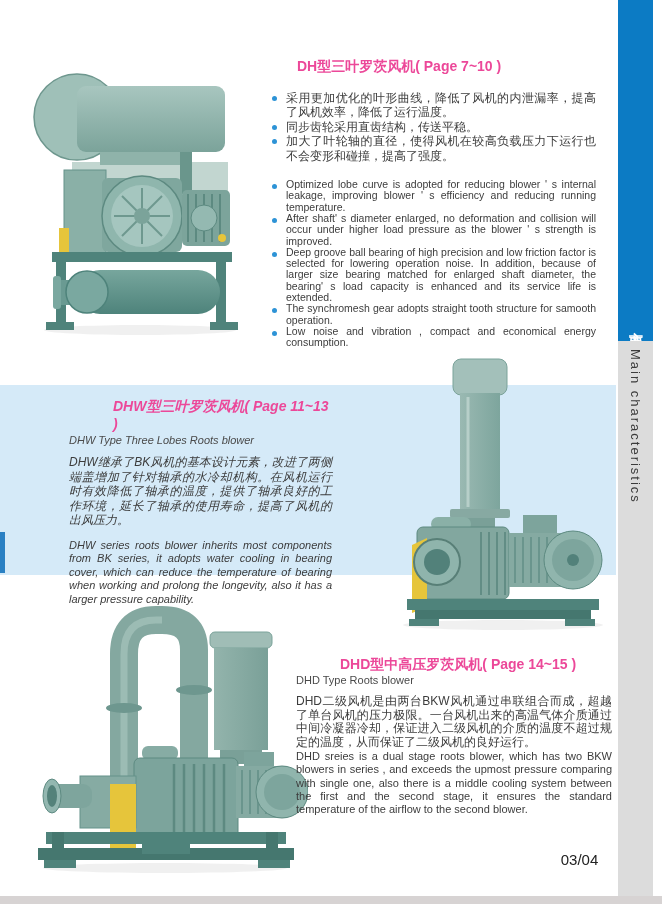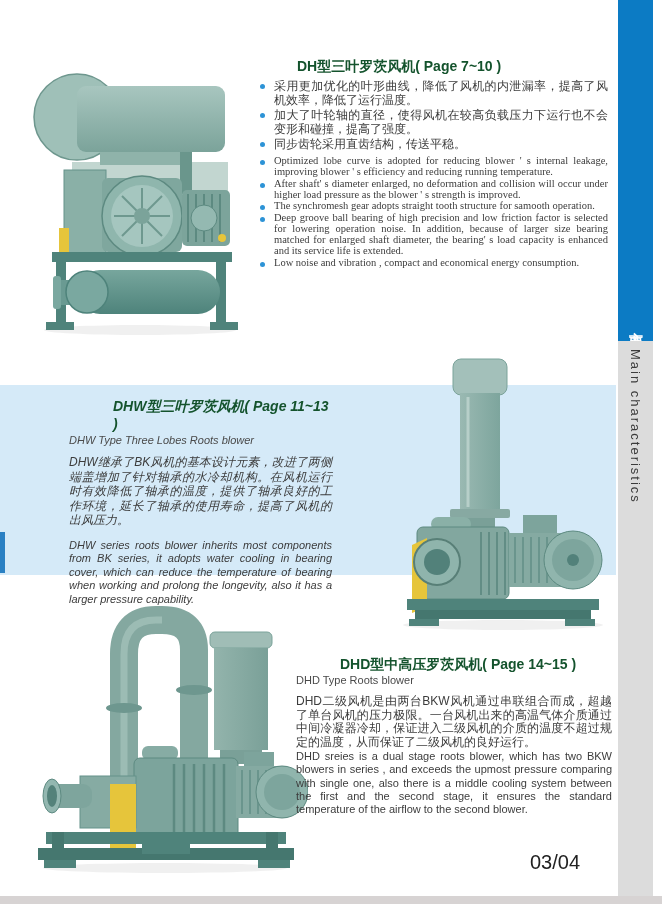--- a/index.html
+++ b/index.html
@@ -15,26 +15,26 @@
     color:#ffffff; font-size:15px; letter-spacing:4px; font-weight:bold;
   }
   .sidebar-gray { position:absolute; left:618px; top:341px; width:35px; height:555px; background:#dcdcdc; }
   .sidebar-gray .vtext {
     position:absolute; top:8px; left:50%; transform:translateX(-50%);
     writing-mode:vertical-rl; color:#3b3b3b; font-size:13px; letter-spacing:2px;
   }
   .bottom-bar { position:absolute; left:0; top:896px; width:662px; height:8px; background:#d7d3d3; }
 
   
-  .section-title { font-size:14px; font-weight:bold; color:#14532d; line-height:18px;padding-left:44px; }
+  .section-title { font-size:14px; font-weight:bold; color:#ec4899; line-height:18px;padding-left:44px; }
   .section-subtitle { font-size:11px; color:#4a4a4a; line-height:14px; }
   .cn-body { font-size:12px; line-height:14.4px; color:#3c3c3c; }
   .en-body { font-size:10.5px; line-height:11.3px; color:#3c3c3c; }
   .para { text-align:justify; margin:0; }
-  ul.bullets { list-style:none; margin:4px; padding:0; text-align:justify;font-family:Liberation Serif, serif; }
+  ul.bullets { list-style:none; margin:16px; padding:0; text-align:justify; }
   ul.bullets li { position:relative; padding-left:17px; }
   ul.bullets li::before {
     content:''; position:absolute; left:3px; top:5px;
     width:5px; height:5px; border-radius:50%; background:#2d93d6;
   }
   .cn-list { margin-top:8px; }
   .en-list { margin-top:7px; }
   .en-list li::before { top:3px; }
 
   
@@ -46,21 +46,21 @@
   .dhw-en { margin-top:11px; font-size:11px; line-height:13.4px; }
   .dhd-text { position:absolute; left:296px; top:655px; width:316px; }
   .dhd-cn { margin-top:8px; line-height:13.5px; }
   .dhd-en { margin-top:1px; font-size:11px; line-height:13.3px; }
 
   .photo { position:absolute; }
   .photo-dh  { left:30px;  top:70px;  width:210px; height:267px; }
   .photo-dhw { left:393px; top:357px; width:216px; height:277px; }
   .photo-dhd { left:22px;  top:586px; width:286px; height:288px; }
 
-  .page-num { position:absolute; left:530px; top:851px; width:75px; text-align:left; font-size:20px; color:#222222; }
+  .page-num { position:absolute; left:542px; top:851px; width:75px; text-align:center; font-size:15px; color:#222222; }
 </style>
 </head>
 <body>
 
 <div class="page">
 
   <div class="photo photo-dh">
     <svg width="210" height="267" viewBox="0 0 210 267">
       <defs>
         <linearGradient id="g1" x1="0" y1="0" x2="0" y2="1">
@@ -110,28 +110,28 @@
       <circle cx="57" cy="222" r="21" fill="#7aa8a0" stroke="#4e837b" stroke-width="1.5"></circle>
       <rect x="16" y="252" width="28" height="8" fill="#4f837b"></rect>
       <rect x="180" y="252" width="28" height="8" fill="#4f837b"></rect>
     </svg>
   </div>
 
   <div class="dh-text">
     <div class="section-title">DH型三叶罗茨风机( Page 7~10 )</div>
     <ul class="bullets cn-list cn-body">
         <li>采用更加优化的叶形曲线，降低了风机的内泄漏率，提高了风机效率，降低了运行温度。</li>
+        <li>同步齿轮采用直齿结构，传送平稳。</li>
         <li>加大了叶轮轴的直径，使得风机在较高负载压力下运行也不会变形和碰撞，提高了强度。</li>
-        <li>同步齿轮采用直齿结构，传送平稳。</li>
       </ul>
     <ul class="bullets en-list en-body">
         <li>Optimized lobe curve is adopted for reducing blower ' s internal leakage, improving blower ' s efficiency and reducing running temperature.</li>
         <li>After shaft' s diameter enlarged, no deformation and collision will occur under higher load pressure as the blower ' s strength is improved.</li>
+        <li>Deep groove ball bearing of high precision and low friction factor is selected for lowering operation noise. In addition, because of larger size bearing matched for enlarged shaft diameter, the bearing' s load capacity is enhanced and its service life is extended.</li>
         <li>The synchromesh gear adopts straight tooth structure for samooth operation.</li>
-        <li>Deep groove ball bearing of high precision and low friction factor is selected for lowering operation noise. In addition, because of larger size bearing matched for enlarged shaft diameter, the bearing' s load capacity is enhanced and its service life is extended.</li>
         <li>Low noise and vibration , compact and economical energy consumption.</li>
       </ul>
   </div>
 
   <div class="dhw-band"></div>
   <div class="dhw-accent"></div>
 
   <div class="dhw-text">
     <div class="section-title">DHW型三叶罗茨风机( Page 11~13 )</div>
     <div class="section-subtitle">DHW Type Three Lobes Roots blower</div>

